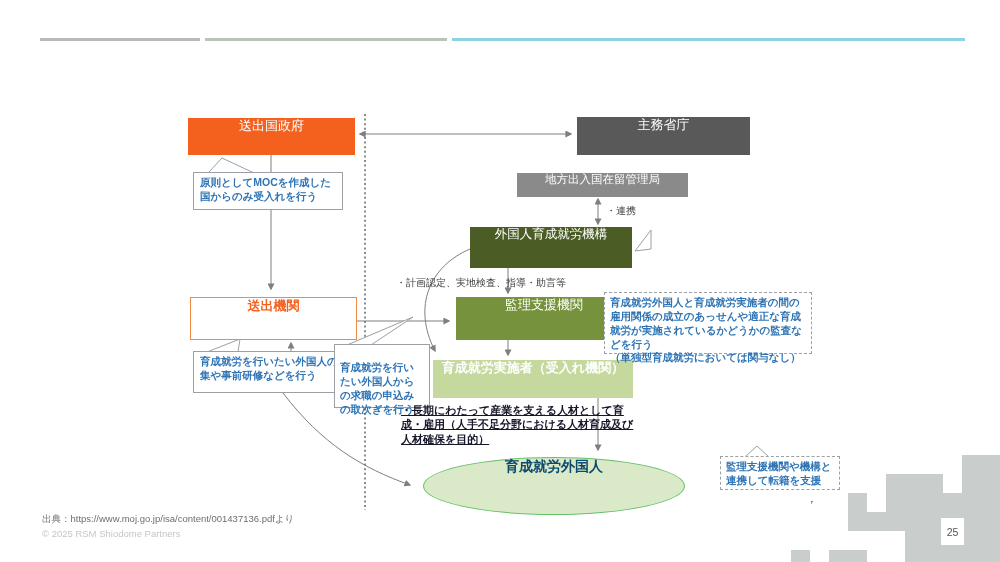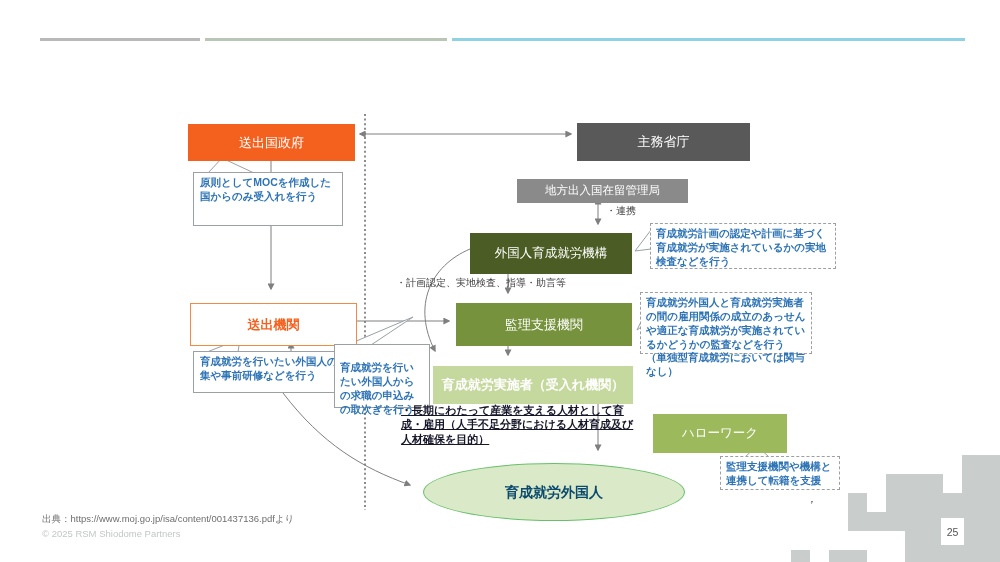--- a/index.html
+++ b/index.html
@@ -5,42 +5,42 @@
   html,body{margin:0;padding:0;background:#fff;}
   .slide{position:relative;width:1000px;height:562px;background:#fff;overflow:hidden;
          font-family:"Liberation Sans","DejaVu Sans",sans-serif;}
   .bar{position:absolute;top:38px;height:3px;}
   .bar1{left:40px;width:160px;background:#b9b9b9;}
   .bar2{left:205px;width:242px;background:#b9c6b5;}
   .bar3{left:452px;width:513px;background:#8fd2e3;}
   .title{position:absolute;left:40px;top:54px;margin:0;font-size:23px;font-weight:bold;
          color:#595959;letter-spacing:1px;}
   .connectors{position:absolute;left:0;top:0;z-index:1;}
-  .node{position:absolute;display:flex;align-items:center;justify-content:center;
-        color:#fff;z-index:2;text-align:center;line-height:1.2;margin-top:6px;}
+  .node{position:absolute;display:flex;justify-content:center;
+        color:#fff;z-index:2;text-align:center;line-height:1.2;}
   #n-sendgov{left:188px;top:118px;width:167px;height:37px;background:#f4601d;font-size:13px;}
   #n-ministry{left:577px;top:117px;width:173px;height:38px;background:#595959;font-size:13px;}
   #n-bureau{left:517px;top:173px;width:171px;height:24px;background:#8a8a8a;font-size:11.5px;}
   #n-org{left:470px;top:227px;width:162px;height:41px;background:#4b5d24;font-size:12.5px;}
   #n-kanri{left:456px;top:297px;width:176px;height:43px;background:#76923c;font-size:13px;}
   #n-jisshi{left:433px;top:360px;width:200px;height:38px;background:#c5d89d;font-size:13px;font-weight:bold;}
   #n-hw{left:653px;top:408px;width:134px;height:39px;background:#9cb95b;font-size:12.5px;}
   #n-sendorg{left:190px;top:297px;width:165px;height:41px;background:#fff;
              border:1.5px solid #f08a45;color:#f4601d;font-weight:bold;font-size:13px;}
   #n-worker{left:423px;top:457px;width:260px;height:56px;background:#daeac8;
             border:1.5px solid #67c16b;border-radius:50%;color:#0c4a6e;font-weight:bold;font-size:14px;}
   .callout{position:absolute;background:#fff;border:1px solid #9aa0a6;color:#2e74b5;
            font-weight:bold;font-size:10.5px;line-height:1.32;padding:3px 6px;z-index:2;box-sizing:border-box;}
   .callout.dashed{border-style:dashed;}
   .blk{display:block;}
-  #c-moc{left:193px;top:172px;width:150px;height:54px;}
+  #c-moc{left:193px;top:172px;width:150px;height:38px;}
   #c-recruit{left:193px;top:351px;width:167px;height:42px;}
   #c-jobapp{left:334px;top:344px;width:96px;height:64px;padding:16px 5px;}
   #c-plan{left:650px;top:223px;width:186px;height:46px;padding:3px 5px;}
-  #c-audit{left:640px;top:292px;width:172px;height:62px;padding:3px 5px;}
+  #c-audit{left:604px;top:292px;width:208px;height:62px;padding:3px 5px;}
   #c-hwsupport{left:720px;top:456px;width:120px;height:34px;padding:3px 5px;}
   .note-label{position:absolute;z-index:3;white-space:nowrap;}
   #l-moc{left:375px;top:140px;font-size:11px;font-weight:bold;color:#17172b;text-decoration:underline;}
   #l-renkei{left:606px;top:204px;font-size:10px;color:#404040;}
   #l-plan{left:396px;top:276px;font-size:10px;color:#404040;}
   #l-long{left:401px;top:403px;width:240px;font-size:11px;font-weight:bold;color:#17172b;
           text-decoration:underline;line-height:1.3;white-space:normal;}
   #f-src{left:42px;top:513px;font-size:9.5px;color:#6e6e6e;}
   #f-cr{left:42px;top:528px;font-size:9.5px;color:#c3c7c7;}
   #stray{left:810px;top:499px;font-size:11px;color:#1a1a1a;font-style:italic;}
@@ -95,41 +95,35 @@
   </div>
   <div class="node" id="n-org">
     <span>外国人育成就労機構</span>
   </div>
   <div class="node" id="n-kanri">
     <span>監理支援機関</span>
   </div>
   <div class="node" id="n-jisshi">
     <span>育成就労実施者（受入れ機関）</span>
   </div>
-  <div class="node" id="n-hw">
-    <span>ハローワーク</span>
-  </div>
   <div class="node" id="n-sendorg">
     <span>送出機関</span>
   </div>
   <div class="node" id="n-worker">
     <span>育成就労外国人</span>
   </div>
 
   <div class="callout" id="c-moc">
     <span>原則としてMOCを作成した国からのみ受入れを行う</span>
   </div>
   <div class="callout" id="c-recruit">
     <span>育成就労を行いたい外国人の募集や事前研修などを行う</span>
   </div>
   <div class="callout" id="c-jobapp">
     <span>育成就労を行いたい外国人からの求職の申込みの取次ぎを行う</span>
-  </div>
-  <div class="callout dashed" id="c-plan">
-    <span>育成就労計画の認定や計画に基づく育成就労が実施されているかの実地検査などを行う</span>
   </div>
   <div class="callout dashed" id="c-audit">
     <span>育成就労外国人と育成就労実施者の間の雇用関係の成立のあっせんや適正な育成就労が実施されているかどうかの監査などを行う</span>
     <span class="blk">（単独型育成就労においては関与なし）</span>
   </div>
   <div class="callout dashed" id="c-hwsupport">
     <span>監理支援機関や機構と連携して転籍を支援</span>
   </div>
 
   <div class="note-label" id="l-renkei">・連携</div>

